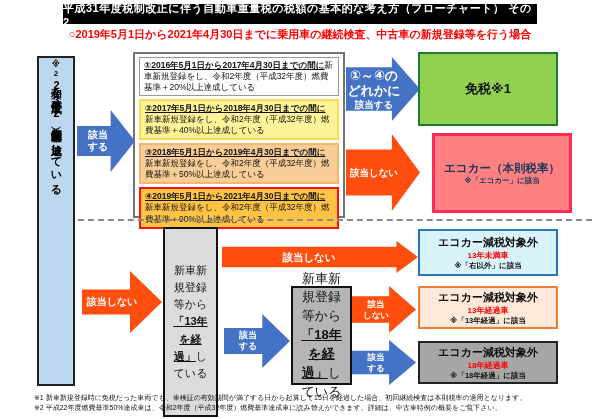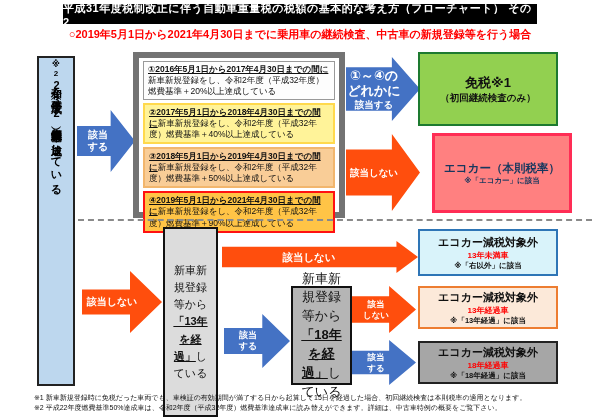--- a/index.html
+++ b/index.html
@@ -14,21 +14,21 @@
 
   .sidebar{position:absolute;left:37px;top:56px;width:38px;height:330px;background:#BDD7EE;
     border:2px solid #222;box-sizing:border-box;}
   .sidebar-text{position:absolute;left:50%;top:50%;transform:translate(-50%,-50%);
     writing-mode:vertical-rl;text-orientation:upright;height:322px;text-align:center;
     display:flex;align-items:center;}
   .side-note{font-size:8px;font-weight:bold;}
   .side-label{font-size:11px;font-weight:bold;letter-spacing:.5px;}
 
   .cond-wrap{position:absolute;left:133px;top:52px;width:212px;height:166px;background:#fff;
-    border:6px solid #737373;box-sizing:border-box;padding:3px 4px;display:flex;flex-direction:column;gap:3px;}
+    border:2px solid #737373;box-sizing:border-box;padding:3px 4px;display:flex;flex-direction:column;gap:3px;}
   .cond{flex:1;box-sizing:border-box;padding:2px 4px;font-size:8.5px;line-height:1.3;color:#111;}
   .cond .lead{font-weight:bold;text-decoration:underline;}
   .c1{background:#FDFDFD;border:1px solid #999;}
   .c2{background:#FFF399;border:2px solid #FFD94D;}
   .c3{background:#F9CD97;border:2px solid #F2B66D;}
   .c4{background:#FFC446;border:2px solid #FF1111;}
 
   .arrow{position:absolute;display:flex;flex-direction:column;align-items:center;justify-content:center;
     color:#fff;font-weight:bold;text-align:center;line-height:1.2;box-sizing:border-box;}
   .blue{background:#4472C4;}
@@ -115,21 +115,20 @@
   <div class="arrow blue a-any">
     <span class="sm">①～④のどれかに</span>
     <span class="lg">該当する</span>
   </div>
   <div class="arrow orange a-none">
     <span class="lg">該当しない</span>
   </div>
 
   <div class="res r-exempt">
     <div class="r-title">免税※1</div>
-    <div class="r-sub">（初回継続検査のみ）</div>
   </div>
   <div class="res r-eco">
     <div class="r-title">エコカー（本則税率）</div>
     <div class="r-sub">※「エコカー」に該当</div>
   </div>
 
   <div class="dashed"></div>
 
   <div class="arrow orange a-notfit-left">
     <span>該当しない</span>

